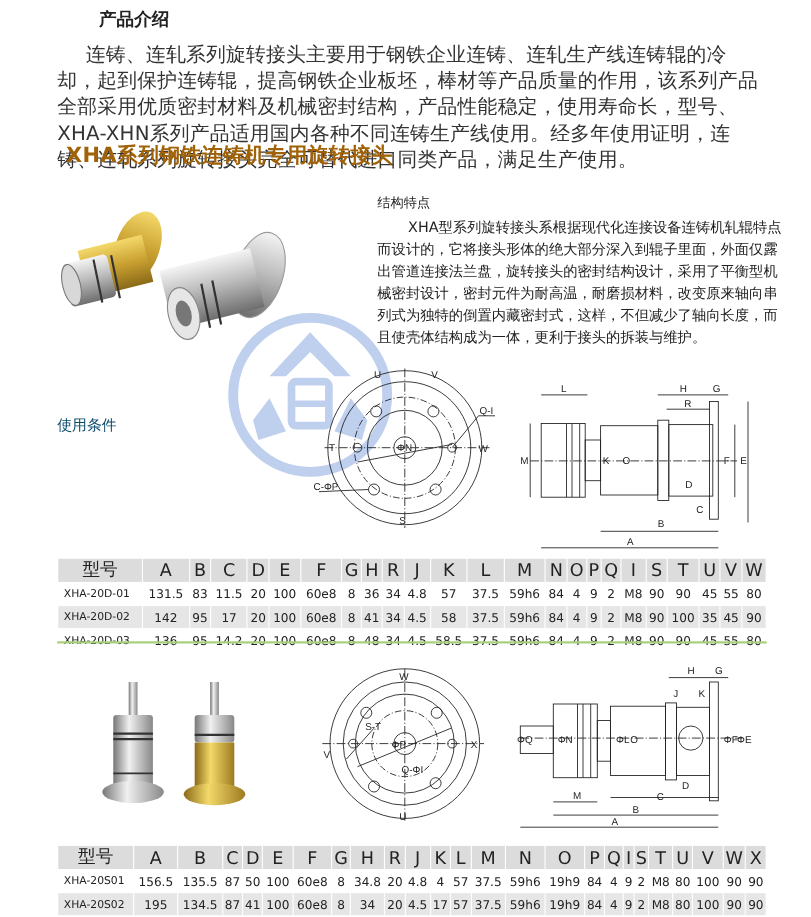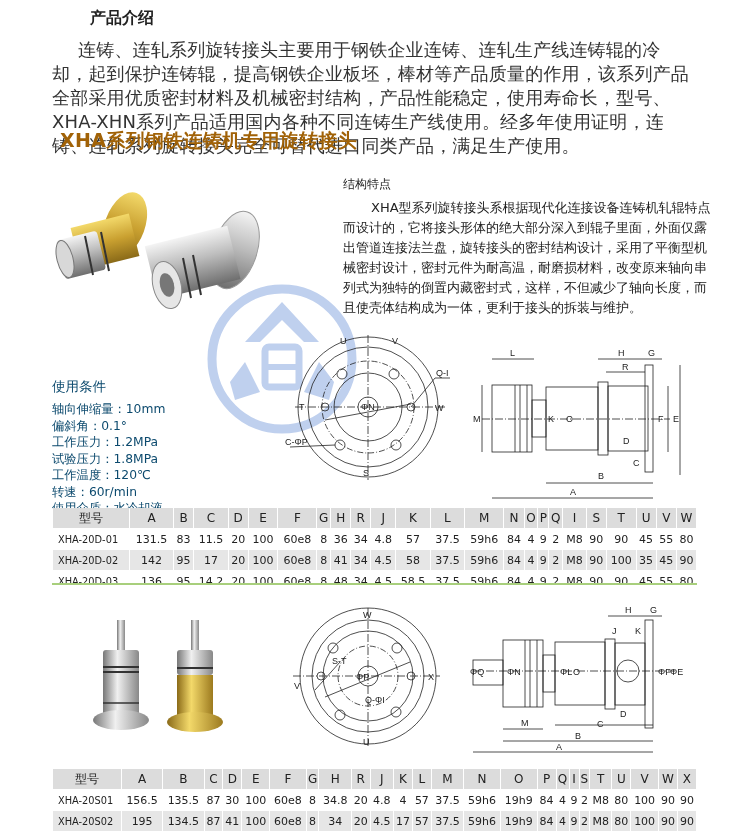--- a/index.html
+++ b/index.html
@@ -15,21 +15,21 @@
   .struct-text { position: absolute; left: 343px; top: 198px; width: 375px; font-size: 13px; line-height: 20px; color: #222; text-indent: 28px; }
 
   .cond { position: absolute; left: 52px; top: 330px; font-size: 12.3px; color: #0c4a6e; margin-top: 48px; }
   .cond .ct { font-size: 13.5px; margin-bottom: 5px; }
   .cond li { list-style: none; line-height: 16.5px; }
 
   .watermark { position: absolute; left: 205px; top: 282px; width: 155px; height: 155px; }
   .drawing { position: absolute; }
 
   table.spec { position: absolute; border-collapse: separate; border-spacing: 1px; font-size: 11px; color: #222; }
-  table.spec th { background: #dcdcdc; font-weight: normal; height: 20px; text-align: center; font-size: 12px; }
+  table.spec th { background: #dcdcdc; font-weight: normal; height: 20px; text-align: center; font-size: 16px; }
   table.spec td { height: 20px; text-align: center; }
   table.spec tr.alt td { background: #e6e6e6; }
   table.spec td.model { font-size: 9.8px; text-align: left; padding-left: 5px; }
   .green-line { position: absolute; height: 2px; background: #a8cf7c; }
 </style>
 </head>
 <body>
 
 <div class="section-title">产品介绍</div>
 <p class="intro">连铸、连轧系列旋转接头主要用于钢铁企业连铸、连轧生产线连铸辊的冷却，起到保护连铸辊，提高钢铁企业板坯，棒材等产品质量的作用，该系列产品全部采用优质密封材料及机械密封结构，产品性能稳定，使用寿命长，型号、XHA-XHN系列产品适用国内各种不同连铸生产线使用。经多年使用证明，连铸、连轧系列旋转接头完全可替代进口同类产品，满足生产使用。</p>
@@ -69,29 +69,20 @@
   <circle cx="77" cy="77" r="70" fill="none" stroke="#bfd0ee" stroke-width="9"></circle>
   <path d="M77 20 L40 60 L55 60 L77 38 L99 60 L114 60 Z" fill="#bfd0ee"></path>
   <rect x="60" y="65" width="34" height="40" rx="4" fill="none" stroke="#bfd0ee" stroke-width="7"></rect>
   <line x1="60" y1="85" x2="94" y2="85" stroke="#bfd0ee" stroke-width="6"></line>
   <path d="M25 100 L40 80 L55 110 L30 118 Z" fill="#bfd0ee"></path>
   <path d="M129 100 L114 80 L99 110 L124 118 Z" fill="#bfd0ee"></path>
 </svg>
 
 <div class="cond">
   <div class="ct">使用条件</div>
-  <ul>
-    <li>轴向伸缩量：10mm</li>
-    <li>偏斜角：0.1°</li>
-    <li>工作压力：1.2MPa</li>
-    <li>试验压力：1.8MPa</li>
-    <li>工作温度：120℃</li>
-    <li>转速：60r/min</li>
-    <li>使用介质：水冷却液</li>
-  </ul>
 </div>
 
 <svg class="drawing" style="left:285px;top:330px" width="185" height="150" viewBox="0 0 185 150" font-family="Liberation Sans, sans-serif" font-size="9" fill="none" stroke="#222" stroke-width="0.8">
   <circle cx="83" cy="77" r="70"></circle>
     <circle cx="83" cy="77" r="60"></circle>
     <circle cx="83" cy="77" r="46" stroke-dasharray="6 2 1 2"></circle>
     <circle cx="83" cy="77" r="34"></circle>
     <circle cx="83" cy="77" r="10"></circle>
   <line x1="10" y1="77" x2="160" y2="77" stroke-dasharray="8 2 1 2"></line>
     <line x1="83" y1="5" x2="83" y2="150" stroke-dasharray="8 2 1 2"></line>
@@ -384,21 +375,21 @@
         <th>W</th>
         <th>X</th>
   </tr>
     </thead>
   <tbody>
     <tr>
       <td class="model">XHA-20S01</td>
         <td>156.5</td>
         <td>135.5</td>
         <td>87</td>
-        <td>30</td>
+        <td>50</td>
         <td>100</td>
         <td>60e8</td>
         <td>8</td>
         <td>34.8</td>
         <td>20</td>
         <td>4.8</td>
         <td>4</td>
         <td>57</td>
         <td>37.5</td>
         <td>59h6</td>

